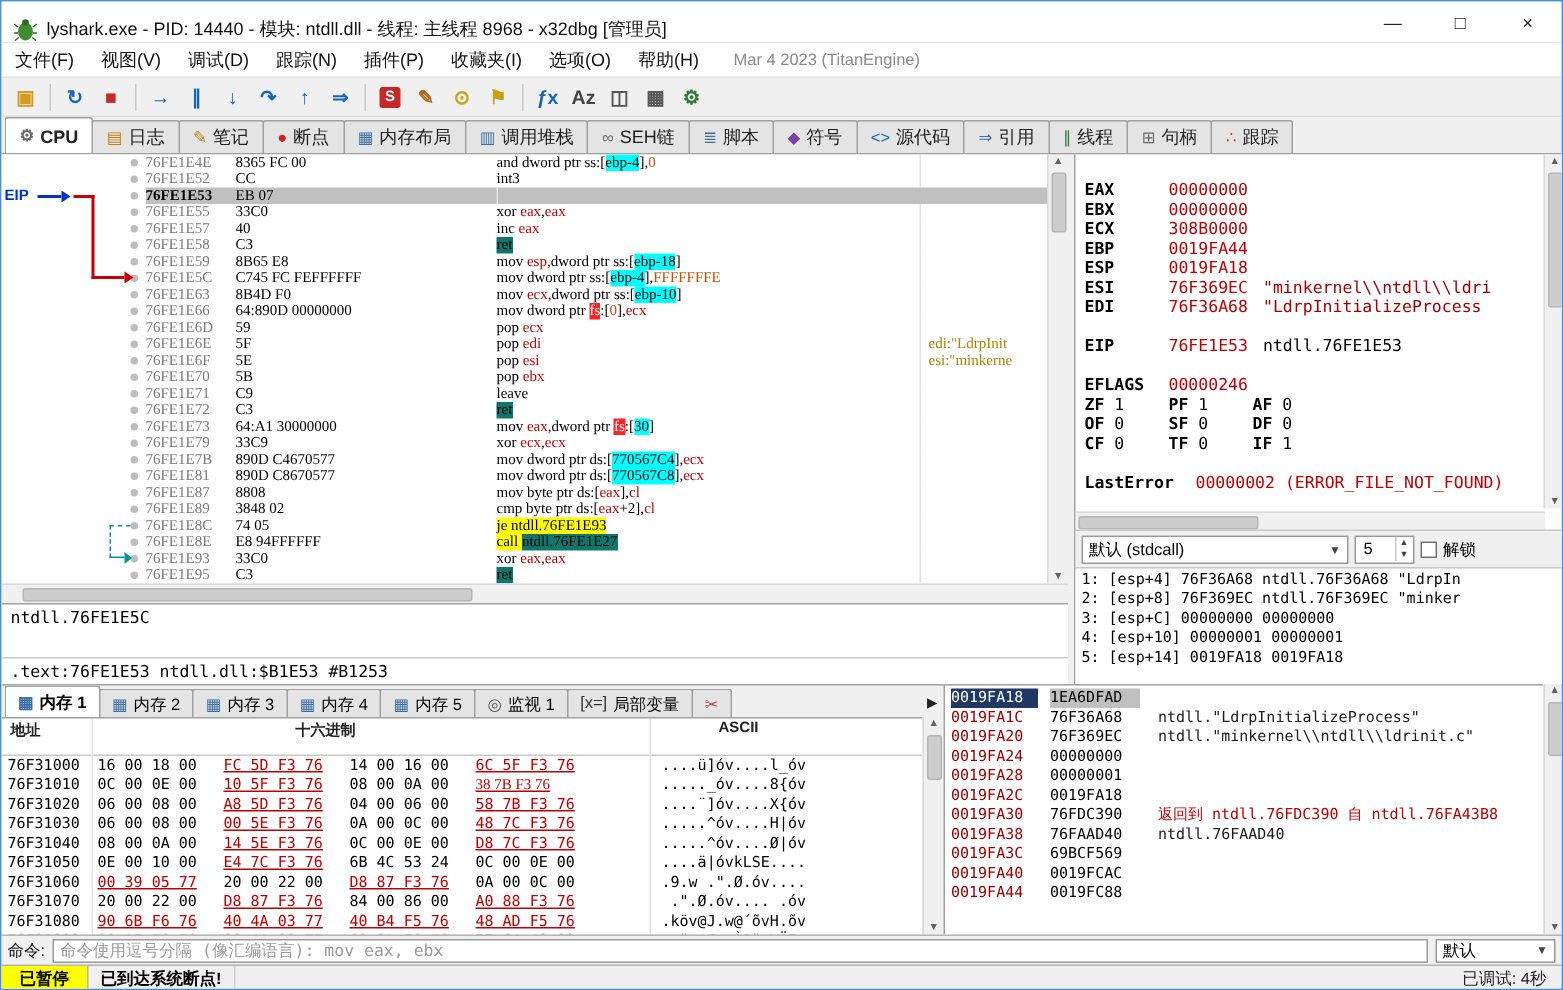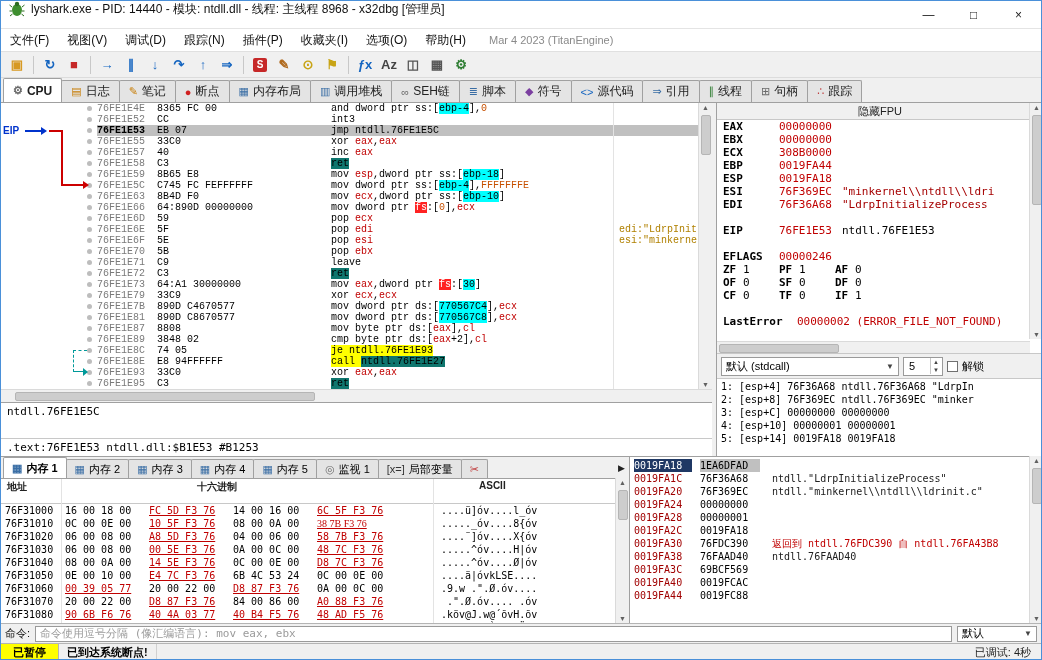--- a/index.html
+++ b/index.html
@@ -3,21 +3,21 @@
 <meta charset="utf-8">
 <style>
   * { margin:0; padding:0; box-sizing:border-box; }
   html,body { background:#888; }
   #app{ position:relative; width:1042px; height:660px; background:#F0F0F0;
         font-family:"Liberation Sans", sans-serif; border:1px solid #4A90D9; overflow:hidden;}
   .mono{ font-family:"DejaVu Sans Mono", monospace; }
 
   
   .titlebar{ position:absolute; left:0; top:0; width:100%; height:28px; background:#FFFFFF;
-             display:flex; align-items:flex-start; border-bottom:1px solid #E4E4E4;}
+             display:flex; align-items:flex-end; border-bottom:1px solid #E4E4E4;}
   .appicon{ width:16px; height:16px; margin:0 6px 0 8px; }
   .title{ font-size:12px; color:#111; }
   .wincontrols{ margin-left:auto; display:flex; height:100%; }
   .wbtn{ width:45px; height:100%; display:flex; align-items:center; justify-content:center;
          font-size:12px; color:#222; cursor:default;}
 
   
   .menubar{ position:absolute; left:0; top:28px; width:100%; height:23px; background:#FFFFFF;
             display:flex; align-items:center; font-size:12px; border-bottom:1px solid #E0E0E0;}
   .mitem{ padding:3px 9px; color:#111; }
@@ -37,21 +37,21 @@
            display:flex; align-items:flex-end; padding-left:2px; border-bottom:1px solid #A0A0A0;}
   .tab{ display:flex; align-items:center; gap:4px; height:22px; padding:0 9px; font-size:12px;
         background:#E4E4E4; border:1px solid #A0A0A0; border-bottom:none; margin-right:-1px;
         border-radius:2px 2px 0 0; color:#222;}
   .tab.active{ background:#FFFFFF; height:24px; font-weight:bold; }
   .ticon{ font-size:11px; }
 
   
   .disasm{ position:absolute; left:0; top:102px; width:697px; height:286px; background:#FFFFFF;
            overflow:hidden; }
-  .dl{ display:flex; height:11px; line-height:11px; font-family:Liberation Mono, monospace; font-size:10px; white-space:pre;}
+  .dl{ display:flex; height:11px; line-height:11px; font-family:Liberation Serif, serif; font-size:10px; white-space:pre;}
   .dgut{ width:96px; flex:none; position:relative; background:#FFFFFF;}
   .dot{ position:absolute; right:5px; top:3px; width:5px; height:5px; border-radius:50%; background:#BDBDBD;}
   .dbody{ flex:1; display:flex; }
   .sel .dbody{ background:#C0C0C0; }
   .daddr{ width:60px; flex:none; color:#7A7A7A;}
   .sel .daddr{ color:#000; font-weight:bold;}
   .dbytes{ width:174px; flex:none; color:#000;}
   .dinstr{ width:282px; flex:none; color:#000;}
   .dcmt{ flex:1; color:#B08000; border-left:1px solid #E3E3E3; padding-left:5px;}
   .tk-r{ color:#C00000;} .tk-o{ color:#C75000;}
@@ -275,21 +275,21 @@
       </div>
       <div class="tab">
         <span class="ticon" style="color: rgb(192, 64, 64);">∴</span>
         <span>跟踪</span>
       </div>
     </div>
 
   <div class="disasm" id="disasm">
       <div class="dl"><span class="dgut"><span class="dot"></span></span><span class="dbody"><span class="daddr">76FE1E4E</span><span class="dbytes">8365 FC 00</span><span class="dinstr"><span>and dword ptr ss:[</span><span class="tk-cb">ebp-4</span><span>],</span><span class="tk-o">0</span></span><span class="dcmt"></span></span></div>
       <div class="dl"><span class="dgut"><span class="dot"></span></span><span class="dbody"><span class="daddr">76FE1E52</span><span class="dbytes">CC</span><span class="dinstr"><span>int3</span></span><span class="dcmt"></span></span></div>
-      <div class="dl sel"><span class="dgut"><span class="dot"></span></span><span class="dbody"><span class="daddr">76FE1E53</span><span class="dbytes">EB 07</span><span class="dinstr"><span>jmp ntdll.76FE1E5C</span></span><span class="dcmt"></span></span></div>
+      <div class="dl sel"><span class="dgut"><span class="dot"></span></span><span class="dbody"><span class="daddr">76FE1E53</span><span class="dbytes">EB 07</span><span class="dcmt"></span></span></div>
       <div class="dl"><span class="dgut"><span class="dot"></span></span><span class="dbody"><span class="daddr">76FE1E55</span><span class="dbytes">33C0</span><span class="dinstr"><span>xor </span><span class="tk-r">eax</span><span>,</span><span class="tk-r">eax</span></span><span class="dcmt"></span></span></div>
       <div class="dl"><span class="dgut"><span class="dot"></span></span><span class="dbody"><span class="daddr">76FE1E57</span><span class="dbytes">40</span><span class="dinstr"><span>inc </span><span class="tk-r">eax</span></span><span class="dcmt"></span></span></div>
       <div class="dl"><span class="dgut"><span class="dot"></span></span><span class="dbody"><span class="daddr">76FE1E58</span><span class="dbytes">C3</span><span class="dinstr"><span class="tk-gb">ret</span></span><span class="dcmt"></span></span></div>
       <div class="dl"><span class="dgut"><span class="dot"></span></span><span class="dbody"><span class="daddr">76FE1E59</span><span class="dbytes">8B65 E8</span><span class="dinstr"><span>mov </span><span class="tk-r">esp</span><span>,dword ptr ss:[</span><span class="tk-cb">ebp-18</span><span>]</span></span><span class="dcmt"></span></span></div>
       <div class="dl"><span class="dgut"><span class="dot"></span></span><span class="dbody"><span class="daddr">76FE1E5C</span><span class="dbytes">C745 FC FEFFFFFF</span><span class="dinstr"><span>mov dword ptr ss:[</span><span class="tk-cb">ebp-4</span><span>],</span><span class="tk-o">FFFFFFFE</span></span><span class="dcmt"></span></span></div>
       <div class="dl"><span class="dgut"><span class="dot"></span></span><span class="dbody"><span class="daddr">76FE1E63</span><span class="dbytes">8B4D F0</span><span class="dinstr"><span>mov </span><span class="tk-r">ecx</span><span>,dword ptr ss:[</span><span class="tk-cb">ebp-10</span><span>]</span></span><span class="dcmt"></span></span></div>
       <div class="dl"><span class="dgut"><span class="dot"></span></span><span class="dbody"><span class="daddr">76FE1E66</span><span class="dbytes">64:890D 00000000</span><span class="dinstr"><span>mov dword ptr </span><span class="tk-rb">fs</span><span>:[</span><span class="tk-o">0</span><span>],</span><span class="tk-r">ecx</span></span><span class="dcmt"></span></span></div>
       <div class="dl"><span class="dgut"><span class="dot"></span></span><span class="dbody"><span class="daddr">76FE1E6D</span><span class="dbytes">59</span><span class="dinstr"><span>pop </span><span class="tk-r">ecx</span></span><span class="dcmt"></span></span></div>
       <div class="dl"><span class="dgut"><span class="dot"></span></span><span class="dbody"><span class="daddr">76FE1E6E</span><span class="dbytes">5F</span><span class="dinstr"><span>pop </span><span class="tk-r">edi</span></span><span class="dcmt">edi:"LdrpInit</span></span></div>
       <div class="dl"><span class="dgut"><span class="dot"></span></span><span class="dbody"><span class="daddr">76FE1E6F</span><span class="dbytes">5E</span><span class="dinstr"><span>pop </span><span class="tk-r">esi</span></span><span class="dcmt">esi:"minkerne</span></span></div>
@@ -332,21 +332,20 @@
   </div>
 
   <div class="infopane mono">
     <div>ntdll.76FE1E5C</div>
   </div>
   <div class="infoline2 mono">.text:76FE1E53 ntdll.dll:$B1E53 #B1253</div>
 
   <div class="splitter"></div>
 
   <div class="regpanel">
-    <div class="fpubtn">隐藏FPU</div>
     <div class="regs" id="regs">
         <div class="rr"><span class="rn">EAX</span><span class="rv">00000000</span></div>
         <div class="rr"><span class="rn">EBX</span><span class="rv">00000000</span></div>
         <div class="rr"><span class="rn">ECX</span><span class="rv">308B0000</span></div>
         <div class="rr"><span class="rn">EBP</span><span class="rv">0019FA44</span></div>
         <div class="rr"><span class="rn">ESP</span><span class="rv">0019FA18</span></div>
         <div class="rr"><span class="rn">ESI</span><span class="rv">76F369EC</span><span class="rc str">"minkernel\\ntdll\\ldri</span></div>
         <div class="rr"><span class="rn">EDI</span><span class="rv">76F36A68</span><span class="rc str">"LdrpInitializeProcess</span></div>
         <div class="rr"> </div>
         <div class="rr"><span class="rn">EIP</span><span class="rv">76FE1E53</span><span class="rc">ntdll.76FE1E53</span></div>

